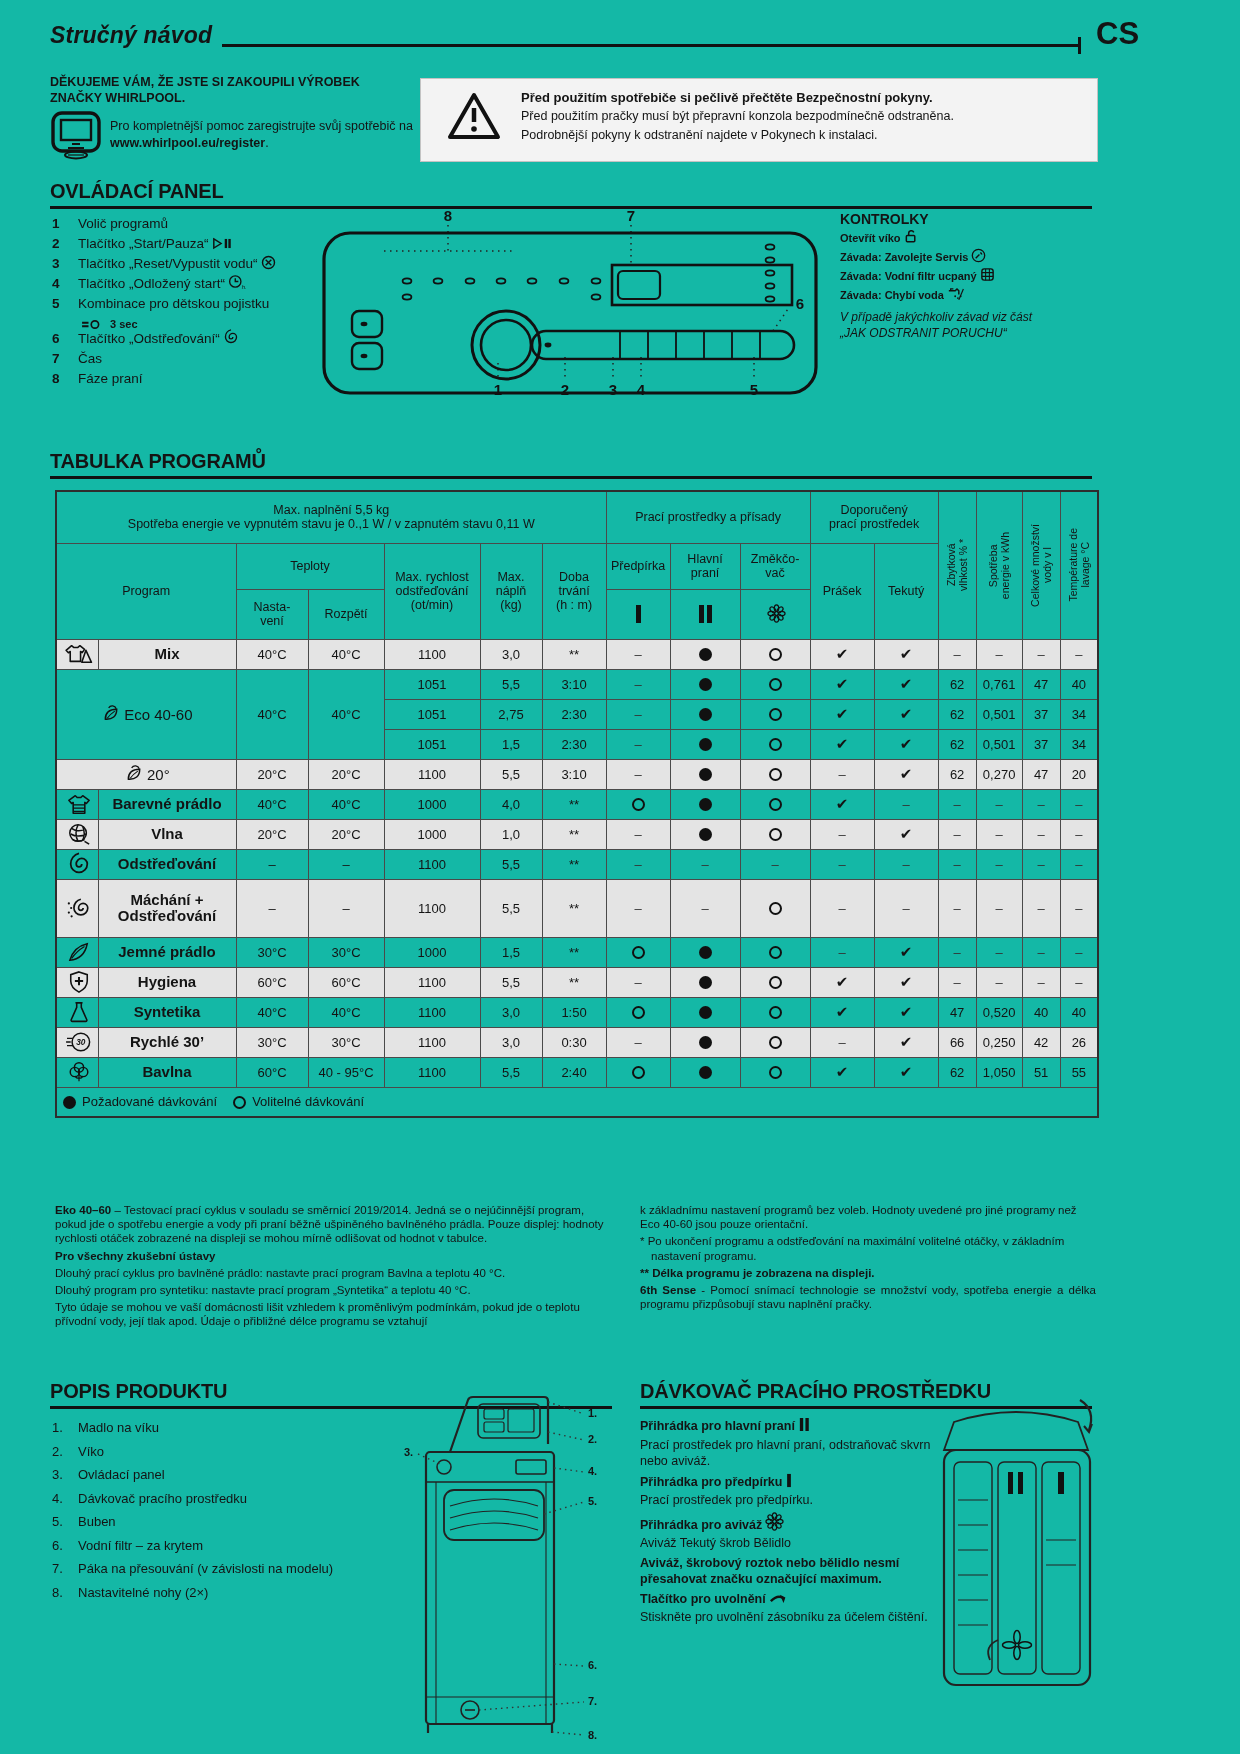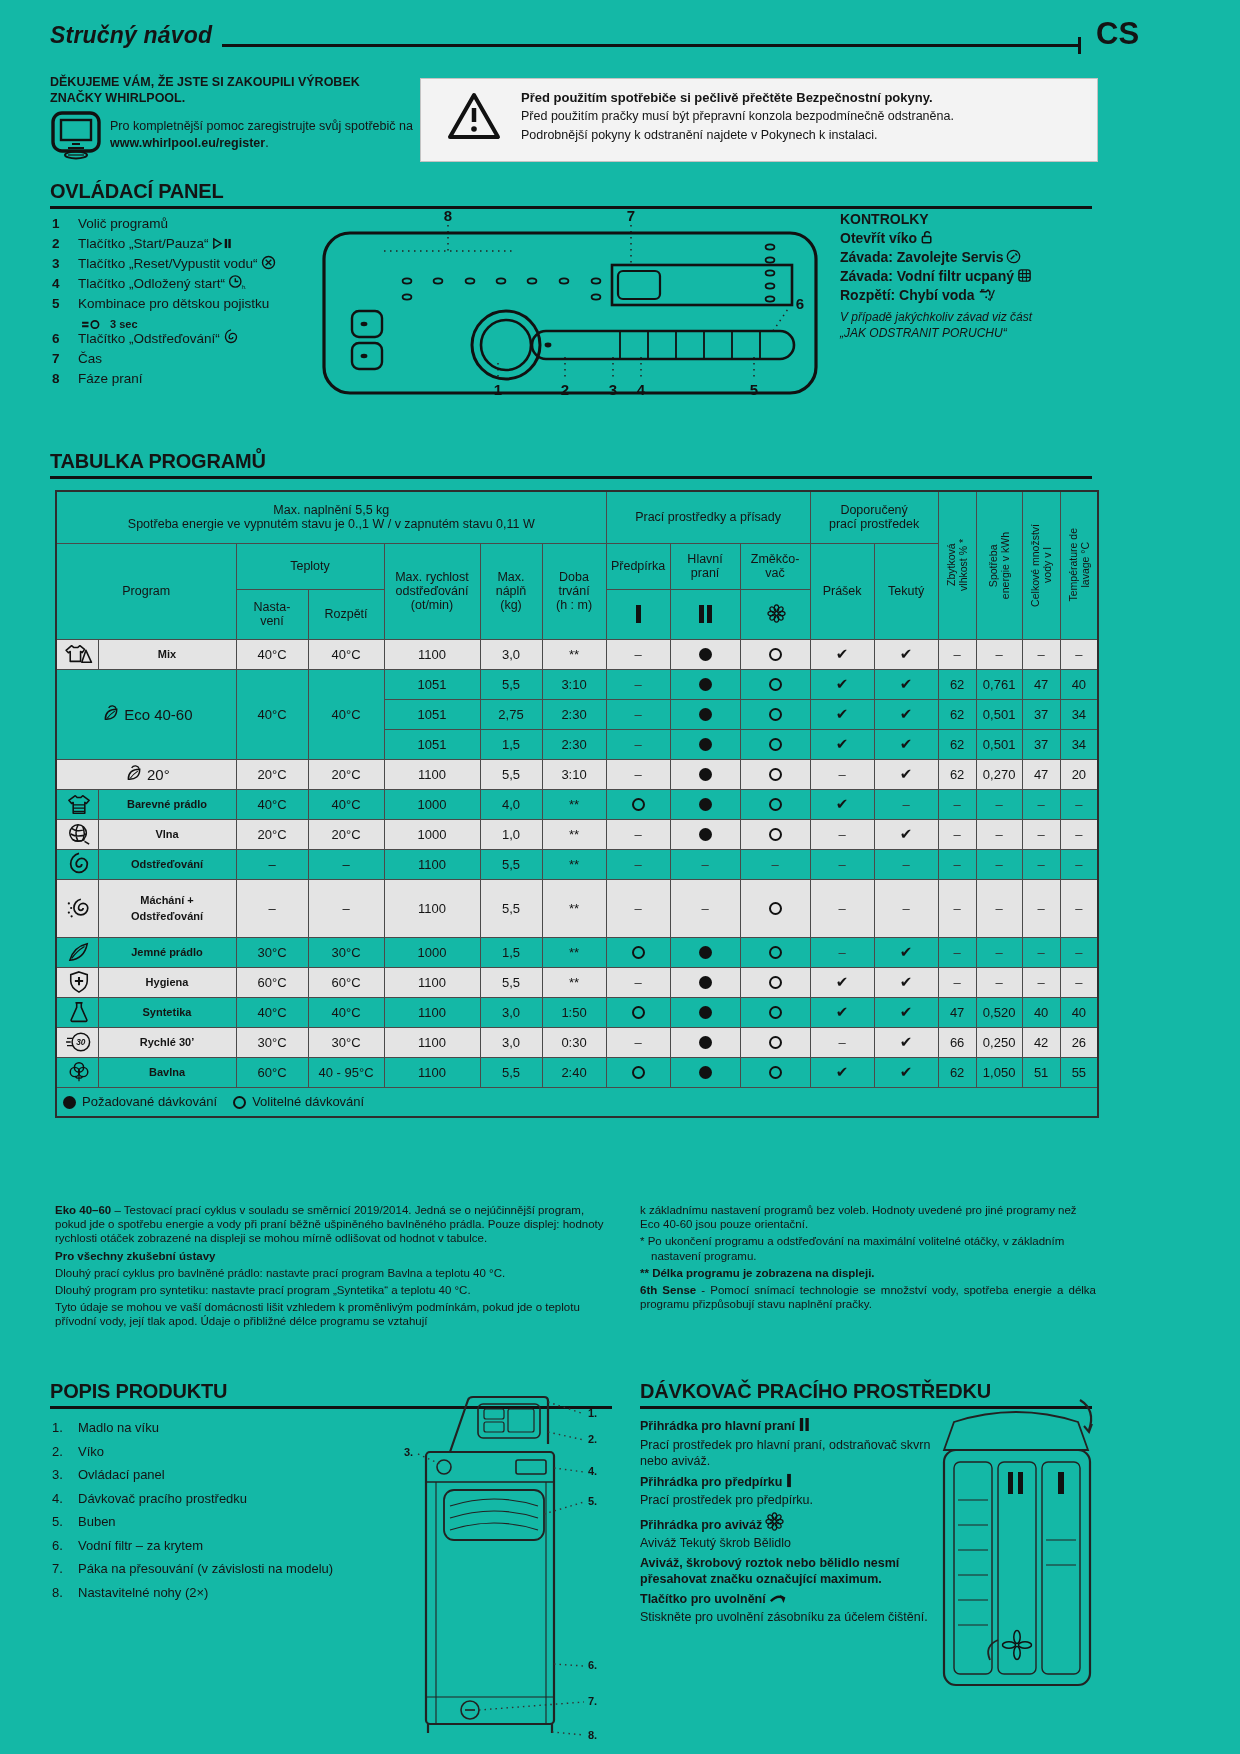--- a/index.html
+++ b/index.html
@@ -31,32 +31,32 @@
 
 #cp-list{left:52px;top:214px;width:272px;font-size:13.5px;line-height:20px}
 .cp-item{display:flex}
 .cp-num{width:26px;font-weight:bold;flex:0 0 26px}
 .cp-sub{margin-left:26px;font-size:11px;height:15px}
 .ic{display:inline-block;vertical-align:-2px;margin-left:3px}
 .ic svg{display:block}
 
 #kontrolky{left:840px;top:210px;width:258px}
 #kontrolky .kt{font-size:14px;font-weight:bold;line-height:19px}
-.k-item{font-size:14px;font-weight:bold;line-height:19px}
+.k-item{font-size:11px;font-weight:bold;line-height:19px}
 #k-note{font-size:12px;font-style:italic;line-height:15.5px;margin-top:5px}
 
 #prog-table-wrap{left:55px;top:490px}
 table.prog{border-collapse:collapse;table-layout:fixed;width:1044px;font-size:13px;border:2px solid #2e2e2e}
 .prog th,.prog td{border:1px solid #4a4a4a;text-align:center;vertical-align:middle;padding:1px 2px}
 .prog thead th{font-weight:normal;font-size:12.5px;line-height:14px}
 tr.h1{height:52px}tr.h2{height:46px}tr.h3{height:50px}
 tr.r{height:30px}tr.rt{height:58px}
 tr.shaded td{background:#e4e4e4}
 .vcell div{writing-mode:vertical-rl;transform:rotate(180deg);font-size:10.5px;line-height:12px;margin:0 auto;white-space:pre-line}
-.pname{font-weight:bold;font-size:11px;white-space:pre-line;line-height:15px}
+.pname{font-weight:bold;font-size:15px;white-space:pre-line;line-height:15px}
 .pbig{font-size:15px;font-weight:normal}
 .sym-dot{display:inline-block;width:13px;height:13px;border-radius:50%;background:#111;vertical-align:-2px}
 .sym-ring{display:inline-block;width:13px;height:13px;border-radius:50%;border:2.5px solid #111;vertical-align:-2px}
 .check{font-family:"DejaVu Sans",sans-serif;font-size:15px;font-weight:bold}
 .dash{color:#333}
 .hbar{display:inline-block;width:5px;height:18px;background:#111;margin:0 1.5px;vertical-align:middle}
 .legend td{text-align:left;font-size:13px;padding-left:6px;height:30px}
 .legend .lg-lab{margin:12px 16px 0 6px;vertical-align:1px}
 
 .fnote{font-size:11.5px;line-height:14.2px}
@@ -253,21 +253,21 @@
             </svg></span></div>
         <div class="k-item"><span>Závada: Zavolejte Servis</span><span class="ic"><svg xmlns="http://www.w3.org/2000/svg" width="15" height="15" viewBox="0 0 16 16">
               <circle cx="8" cy="8" r="6.6" fill="none" stroke="#111" stroke-width="1.4"></circle>
               <path d="M5 11l4-4" stroke="#111" stroke-width="1.6"></path>
               <path d="M9.5 4.5a2.4 2.4 0 0 1 2.6 2.6l-1.8-.4z" fill="#111"></path>
             </svg></span></div>
         <div class="k-item"><span>Závada: Vodní filtr ucpaný</span><span class="ic"><svg xmlns="http://www.w3.org/2000/svg" width="15" height="15" viewBox="0 0 16 16">
               <rect x="2" y="2" width="12" height="12" rx="2.5" fill="none" stroke="#111" stroke-width="1.5"></rect>
               <path d="M6 2v12M10 2v12M2 6h12M2 10h12" stroke="#111" stroke-width="1.1"></path>
             </svg></span></div>
-        <div class="k-item"><span>Rozpětí: Chybí voda</span><span class="ic"><svg xmlns="http://www.w3.org/2000/svg" width="20" height="15" viewBox="0 0 22 16">
+        <div class="k-item"><span>Závada: Chybí voda</span><span class="ic"><svg xmlns="http://www.w3.org/2000/svg" width="20" height="15" viewBox="0 0 22 16">
               <path d="M2 5h7l2-2 2 2v4" fill="none" stroke="#111" stroke-width="1.6"></path>
               <path d="M4 5V3h3" fill="none" stroke="#111" stroke-width="1.3"></path>
               <circle cx="9" cy="11" r="1" fill="#111"></circle>
               <circle cx="12" cy="13" r="1" fill="#111"></circle>
               <circle cx="15" cy="11" r="1" fill="#111"></circle>
               <path d="M18 3l-5 12" stroke="#111" stroke-width="1.3"></path>
             </svg></span></div>
       </div>
     <div id="k-note">
       <div>V případě jakýchkoliv závad viz část</div>

